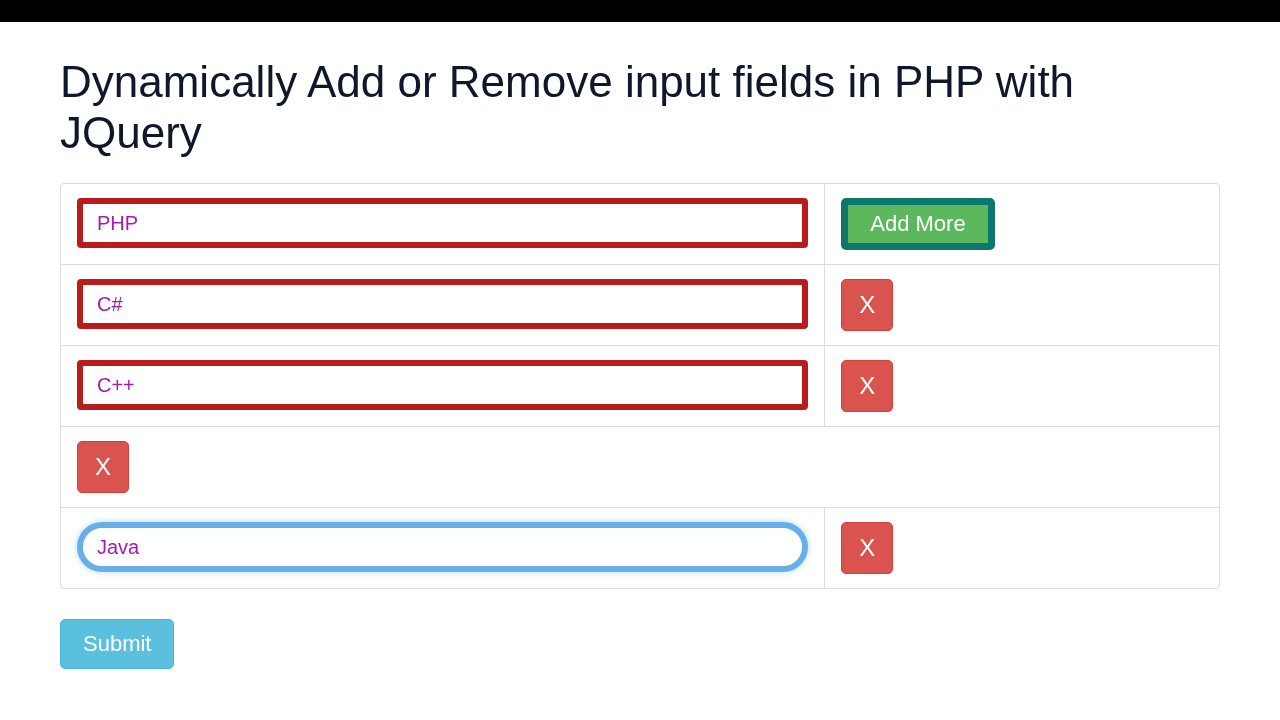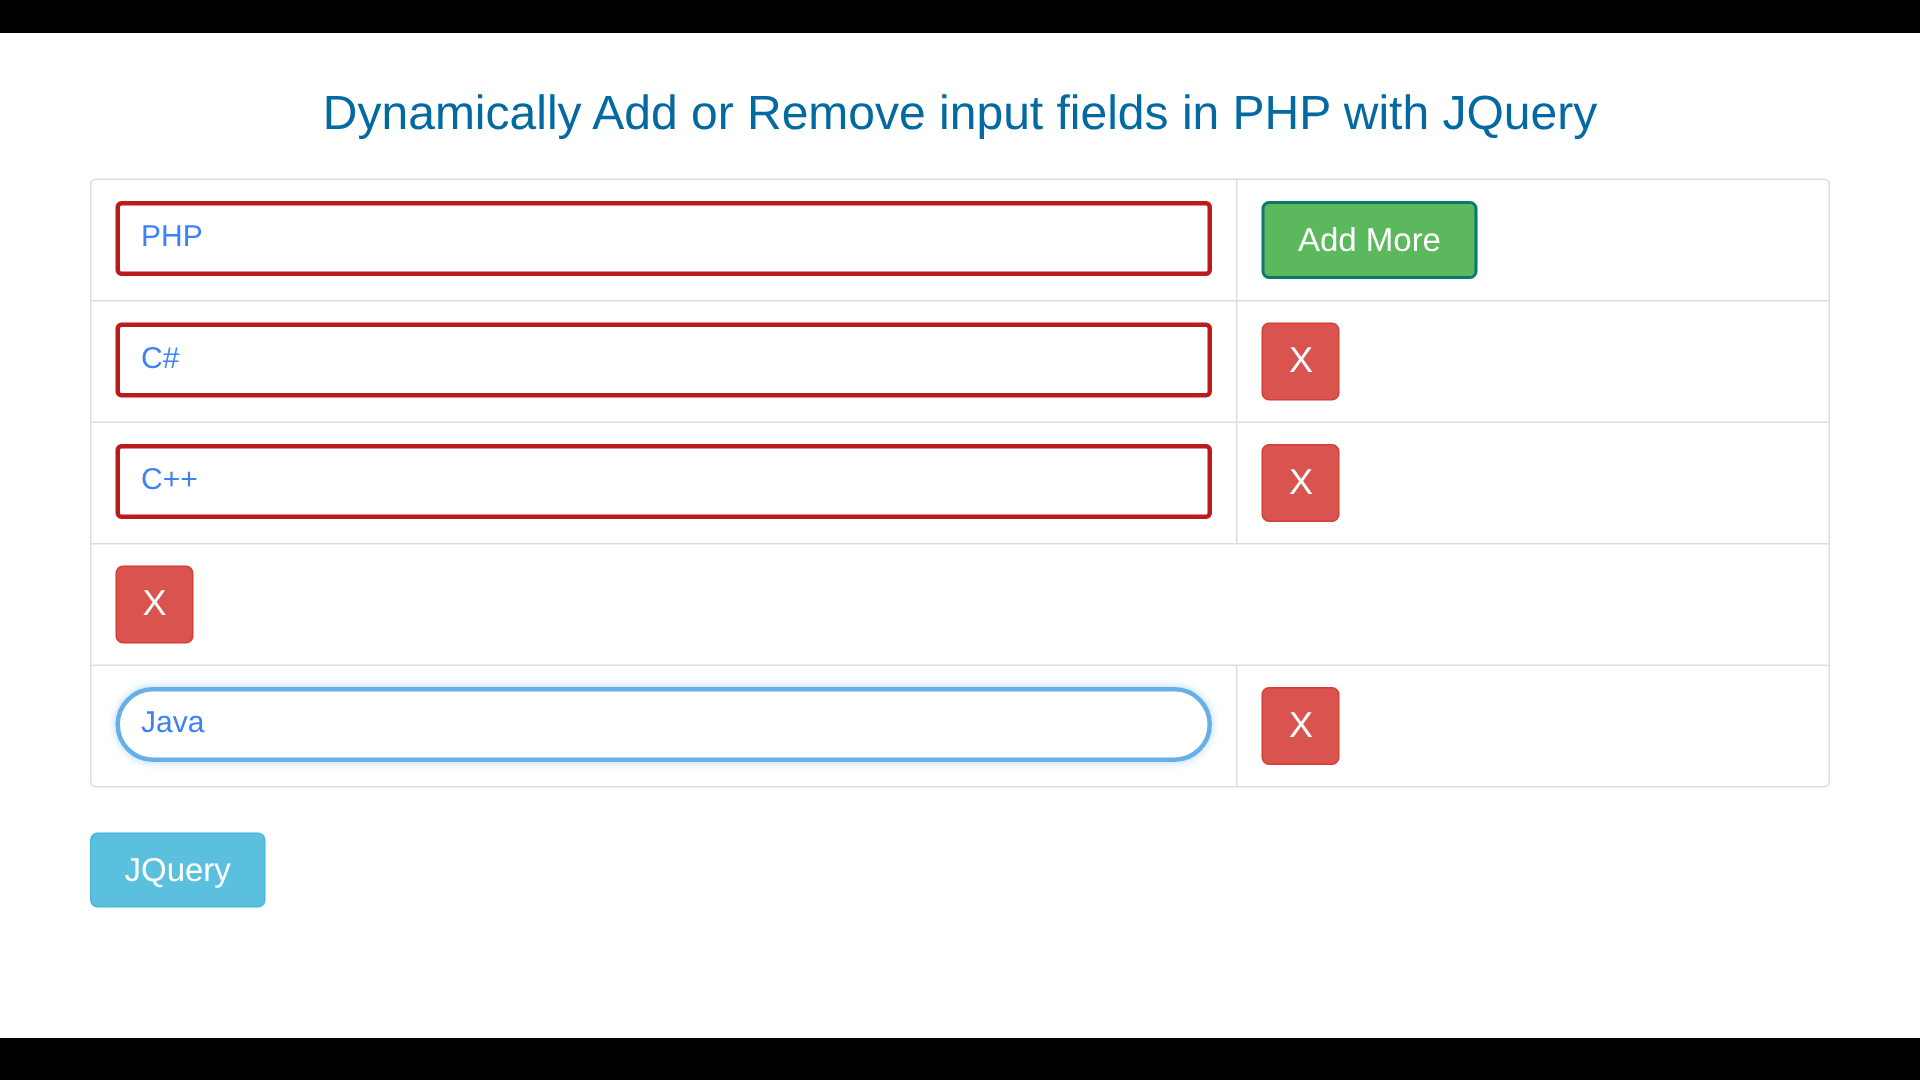--- a/index.html
+++ b/index.html
@@ -19,24 +19,24 @@
     background: #000;
     padding: 22px 0;
   }
   .page {
     background: #fff;
     width: 100%;
     padding: 25px 60px 55px 60px;
     min-height: 670px;
   }
   h1.title {
-    font-size: 32px;
+    font-size: 44px;
     font-weight: 500;
-    color: #0369a1;
-    text-align: center;
+    color: #0f172a;
+    text-align: left;
     line-height: 1.15;
     margin: 10px 0 25px 0;
   }
   .panel {
     border: 1px solid #ddd;
     border-radius: 4px;
   }
   .row {
     display: flex;
     width: 100%;
@@ -51,23 +51,23 @@
   }
   .cell-action {
     flex: 1;
     padding: 14px 16px;
   }
   input[type="text"] {
     width: 100%;
     height: 50px;
     padding: 4px 14px;
     font-size: 20px;
-    color: #3b82f6;
+    color: #a21caf;
     background: #fff;
-    border: 3px solid #b91c1c;
+    border: 6px solid #b91c1c;
     border-radius: 4px;
     outline: none;
   }
   input[type="text"].focused {
     border-color: #66afe9;
     box-shadow: 0 0 6px rgba(102,175,233,.5);
     border-radius: 25px;
   }
   .btn {
     display: inline-flex;
@@ -77,21 +77,21 @@
     font-weight: 400;
     color: #fff;
     border: none;
     border-radius: 5px;
     cursor: pointer;
     padding: 0 22px;
     height: 52px;
   }
   .btn-success {
     background: #5cb85c;
-    border: 2px solid #0f766e;
+    border: 7px solid #0f766e;
   }
   .btn-danger {
     background: #d9534f;
     border: 1px solid #d43f3a;
     width: 52px;
     padding: 0;
     font-size: 24px;
   }
   .btn-info {
     background: #5bc0de;
@@ -127,16 +127,16 @@
         <div class="row">
           <div class="cell cell-action"><button class="btn btn-danger">X</button></div>
         </div>
         <div class="row">
           <div class="cell cell-input"><input type="text" class="focused" value="Java" style=""></div>
           <div class="cell cell-action"><button class="btn btn-danger">X</button></div>
         </div>
       </div>
 
     <div class="submit-wrap">
-      <button class="btn btn-info">JQuery</button>
+      <button class="btn btn-info">Submit</button>
     </div>
   </div>
 </div>
 
 </body></html>

